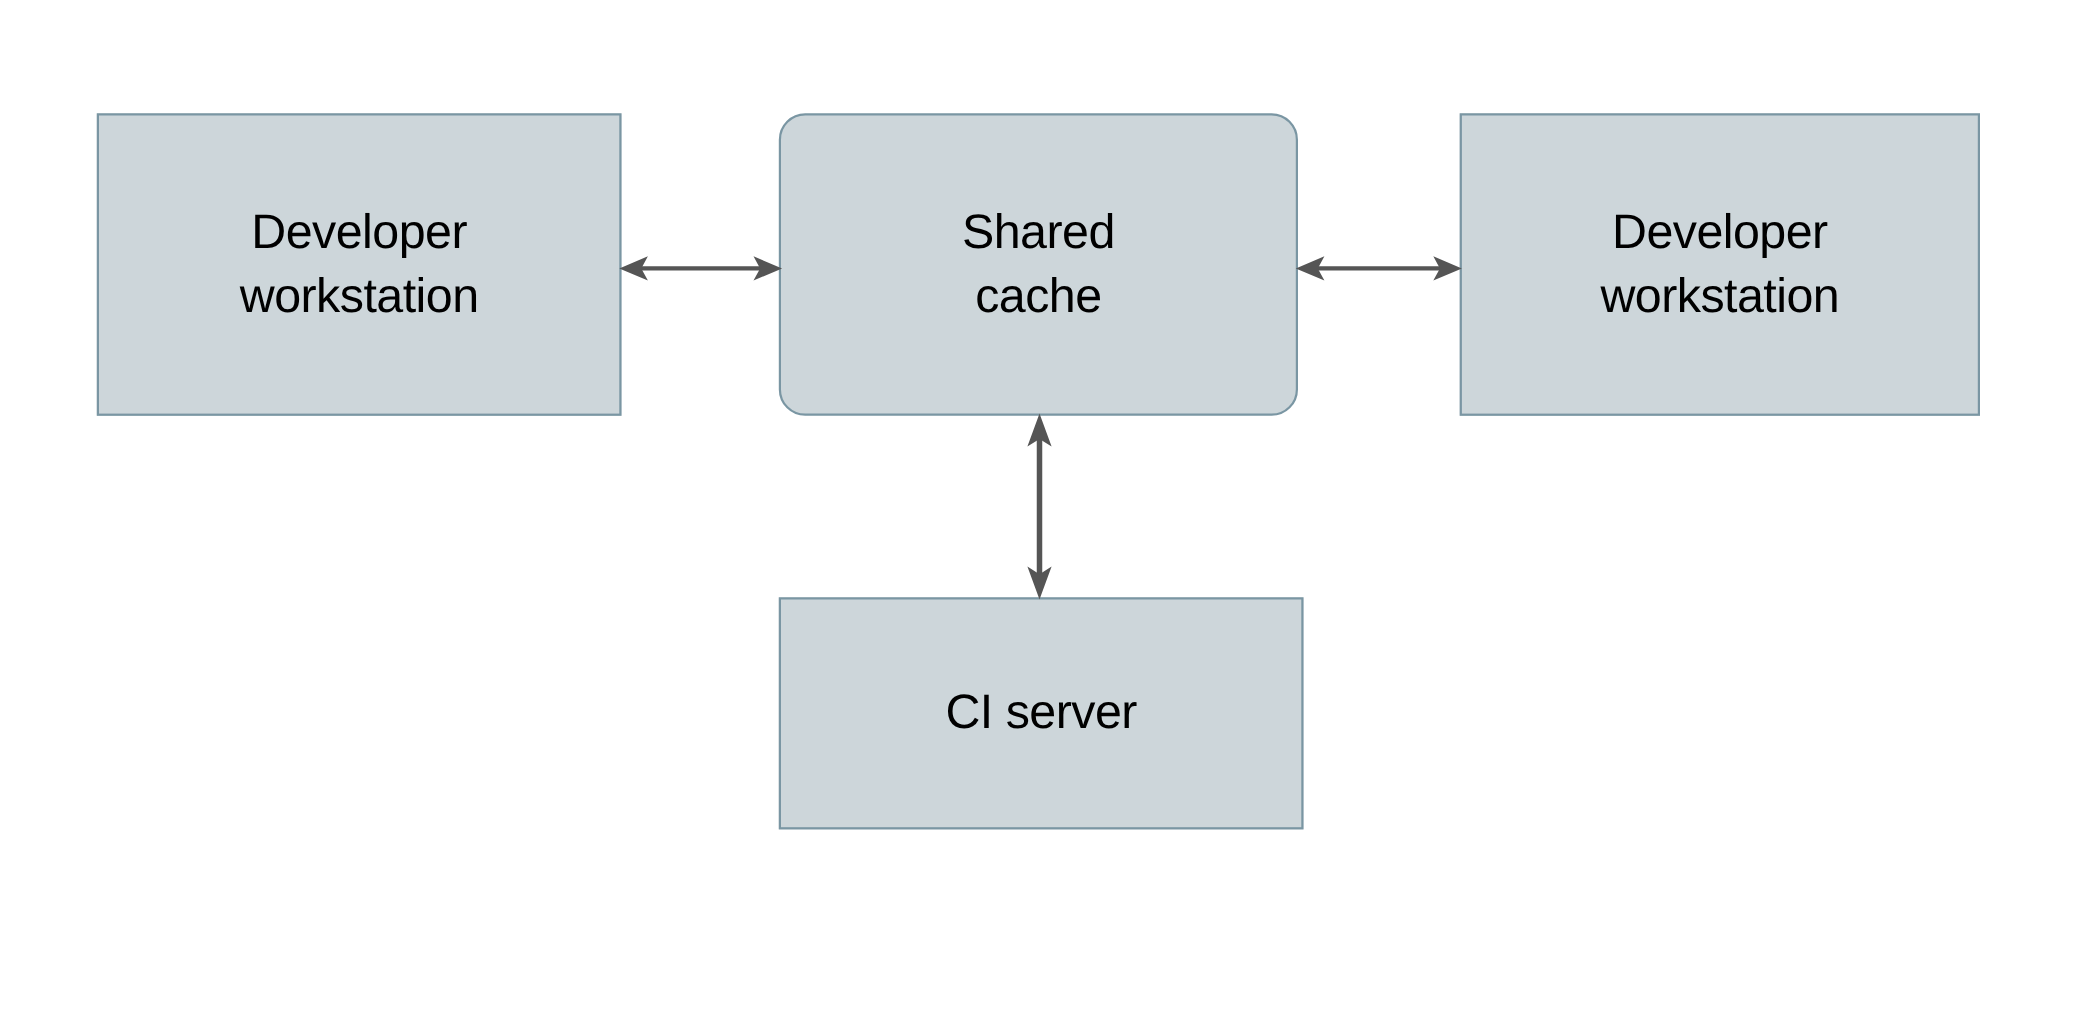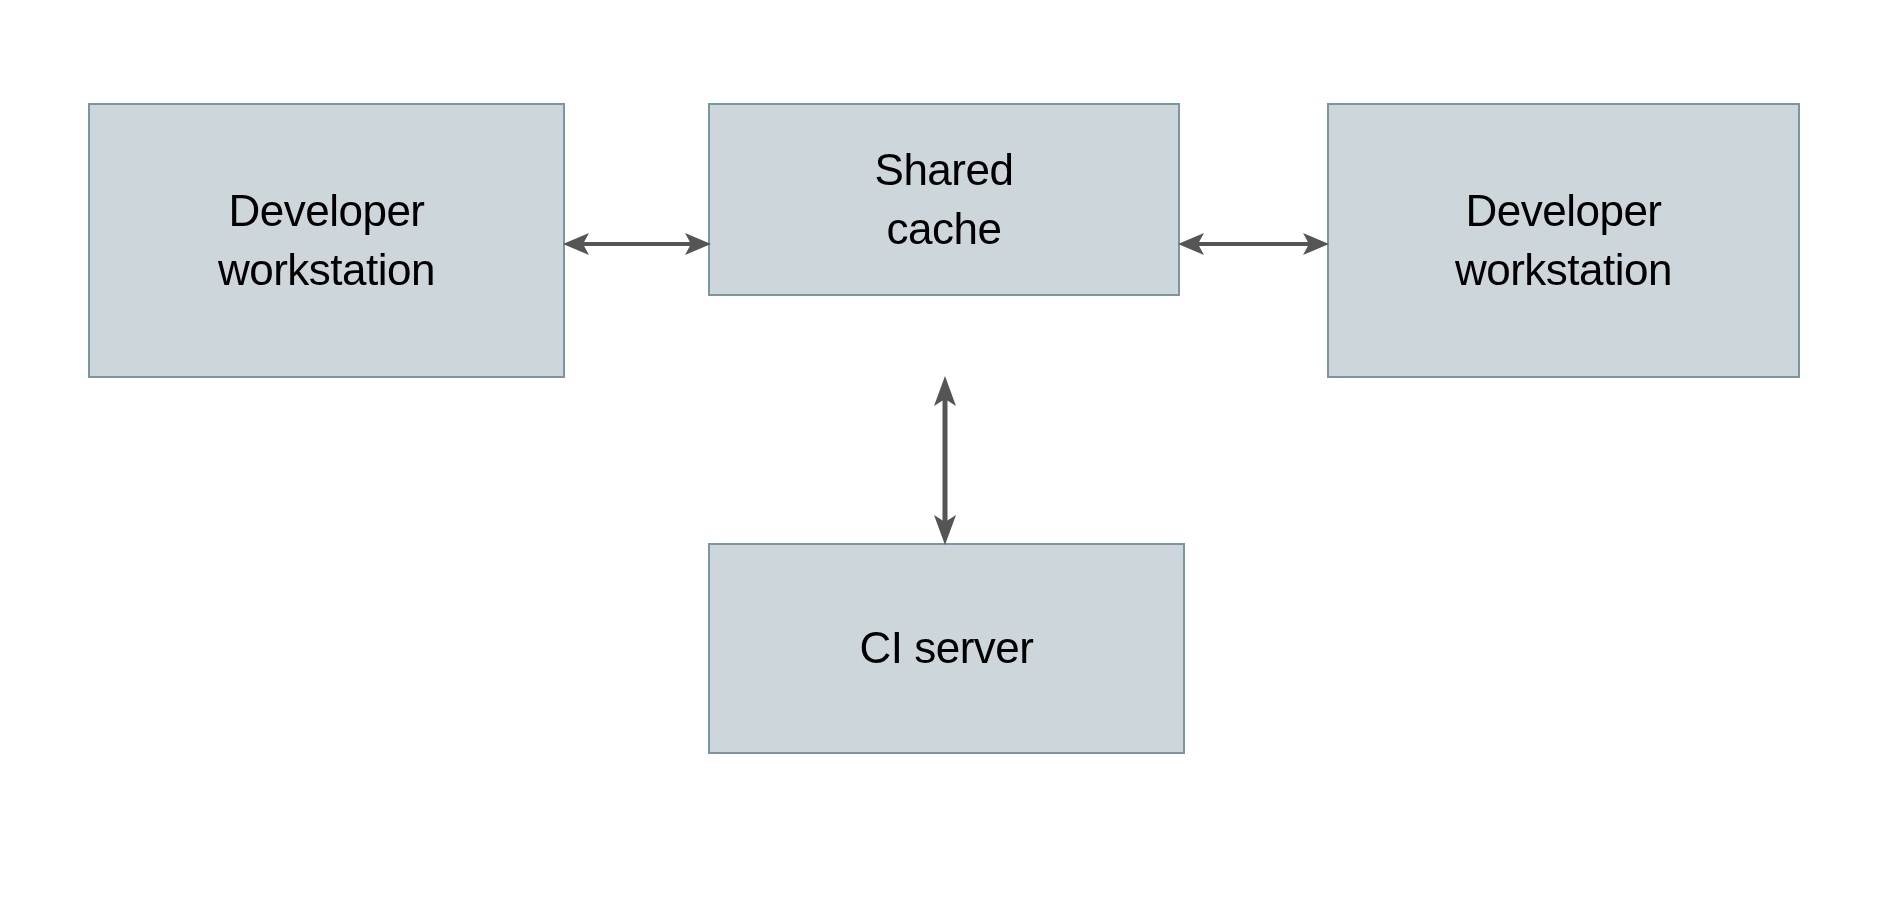--- a/index.html
+++ b/index.html
@@ -44,21 +44,21 @@
 </head>
 <body>
 
 <div id="canvas">
 
   <div class="node" style="left:88px; top:103px; width:477px; height:275px;">
     <span class="node-label">Developer
 workstation</span>
   </div>
 
-  <div class="node" style="left:708px; top:103px; width:472px; height:193px;">
+  <div class="node" style="left:708px; top:103px; width:472px; height:275px;border-radius:24px;">
     <span class="node-label">Shared
 cache</span>
   </div>
 
   <div class="node" style="left:1327px; top:103px; width:473px; height:275px;">
     <span class="node-label">Developer
 workstation</span>
   </div>
 
   <div class="node" style="left:708px; top:543px; width:477px; height:211px;">

